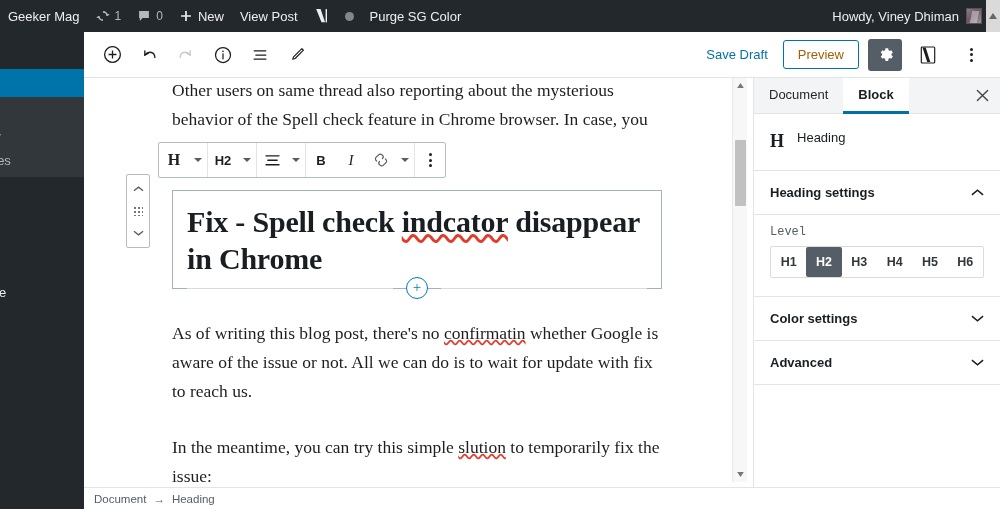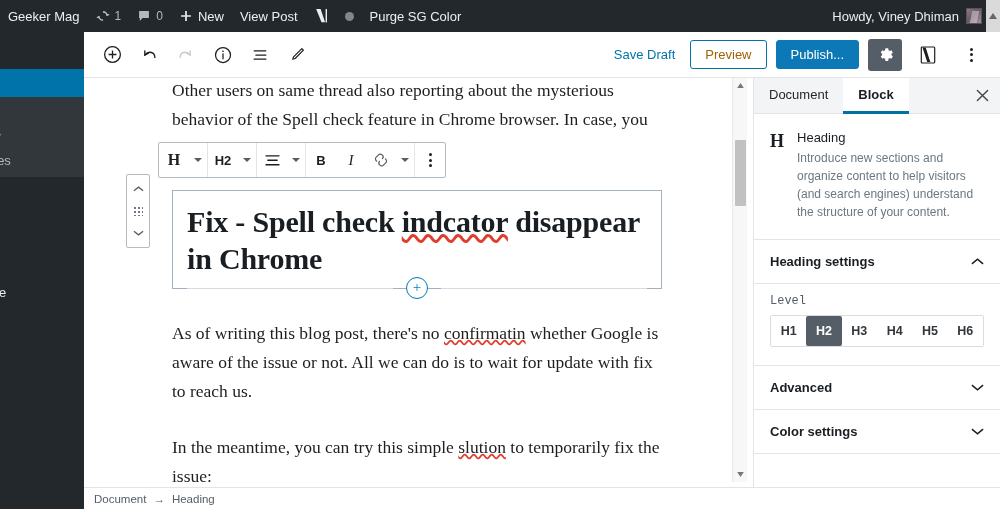--- a/index.html
+++ b/index.html
@@ -398,21 +398,20 @@
         </button>
         <button class="tb-btn">
           <svg class="svgico" width="19" height="19" viewBox="0 0 24 24" fill="none" stroke="currentColor" stroke-width="1.5" stroke-linejoin="round">
             <path d="M17.5 4.5l2 2L9 17l-3 1 1-3z"></path>
           </svg>
         </button>
       </div>
       <div class="hdr-right">
         <button class="link-btn">Save Draft</button>
         <button class="btn-outline">Preview</button>
-        <button class="btn-primary">Publish...</button>
         <button class="btn-square active">
           <span>
             <svg class="svgico" width="17" height="17" viewBox="0 0 24 24" fill="currentColor">
               <path d="M12 8.3a3.7 3.7 0 100 7.4 3.7 3.7 0 000-7.4zm0 5.7a2 2 0 110-4 2 2 0 010 4z"></path>
               <path d="M20.4 13.1a8.6 8.6 0 000-2.2l2-1.5-2-3.4-2.3 1a8.5 8.5 0 00-1.9-1.1L15.8 3h-3.9l-.4 2.9c-.7.3-1.3.6-1.9 1.1l-2.3-1-2 3.4 2 1.5a8.6 8.6 0 000 2.2l-2 1.5 2 3.4 2.3-1c.6.5 1.2.8 1.9 1.1l.4 2.9h3.9l.4-2.9c.7-.3 1.3-.6 1.9-1.1l2.3 1 2-3.4-2-1.5z"></path>
             </svg>
           </span>
         </button>
         <button class="btn-square btn-plain">
           <span>
@@ -551,21 +550,20 @@
               <path d="M1.5 1.5l11 11M12.5 1.5l-11 11"></path>
             </svg>
           </span>
         </div>
       </div>
 
       <div class="blockcard">
         <div class="bc-icon">H</div>
         <div>
           <div class="bc-title">Heading</div>
-          <div class="bc-desc">Introduce new sections and organize content to help visitors (and search engines) understand the structure of your content.</div>
         </div>
       </div>
 
       <div class="panel-head">
         <span>Heading settings</span>
         <span class="chev">
           <svg class="svgico" width="13" height="9" viewBox="0 0 14 9" fill="none" stroke="currentColor" stroke-width="1.6">
               <path d="M1 7l6-5 6 5"></path>
             </svg>
         </span>
@@ -576,30 +574,30 @@
           <button class="level-btn">H1</button>
           <button class="level-btn sel">H2</button>
           <button class="level-btn">H3</button>
           <button class="level-btn">H4</button>
           <button class="level-btn">H5</button>
           <button class="level-btn">H6</button>
         </div>
       </div>
 
       <div class="panel-head">
-        <span>Advanced</span>
+        <span>Color settings</span>
         <span class="chev">
           <svg class="svgico" width="13" height="9" viewBox="0 0 14 9" fill="none" stroke="currentColor" stroke-width="1.6">
               <path d="M1 2l6 5 6-5"></path>
             </svg>
         </span>
       </div>
 
       <div class="panel-head">
-        <span>Color settings</span>
+        <span>Advanced</span>
         <span class="chev">
           <svg class="svgico" width="13" height="9" viewBox="0 0 14 9" fill="none" stroke="currentColor" stroke-width="1.6">
               <path d="M1 2l6 5 6-5"></path>
             </svg>
         </span>
       </div>
     </aside>
   </div>
 
   <div class="footer">

